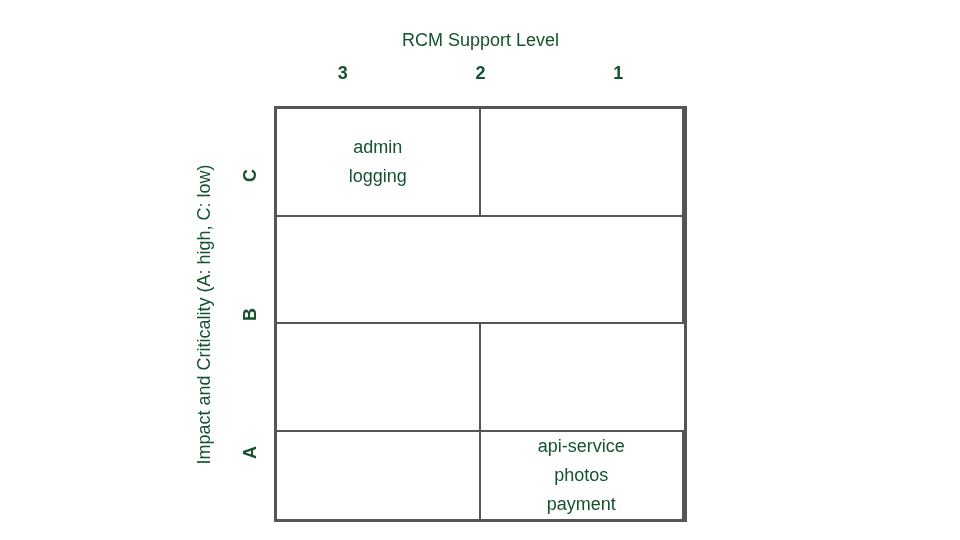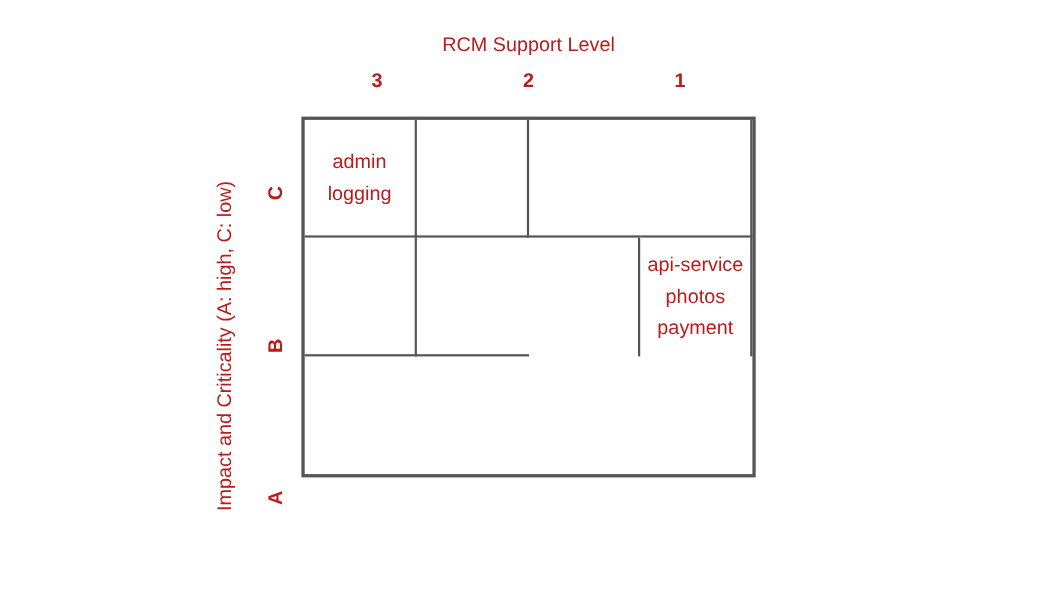--- a/index.html
+++ b/index.html
@@ -6,21 +6,21 @@
     margin: 0;
     padding: 0;
     background: #ffffff;
   }
   .canvas {
     position: relative;
     width: 960px;
     height: 540px;
     background: #ffffff;
     font-family: "Liberation Sans", sans-serif;
-    color: #b91c1c;
+    color: #14532d;
     overflow: hidden;
   }
   .fig-title {
     position: absolute;
     left: 274px;
     top: 30px;
     width: 413px;
     text-align: center;
     font-size: 18px;
     font-weight: 400;
@@ -75,25 +75,25 @@
     transform: rotate(-90deg);
     font-size: 18px;
     font-weight: 700;
     white-space: nowrap;
   }
   .matrix {
     position: absolute;
     left: 274px;
     top: 106px;
     width: 413px;
-    height: 328px;
+    height: 416px;
     box-sizing: border-box;
     border: 3px solid #555555;
     display: grid;
-    grid-template-columns: repeat(4, 1fr);
+    grid-template-columns: repeat(2, 1fr);
     grid-template-rows: repeat(3, 1fr);
     background: #ffffff;
   }
   .cell {
     box-sizing: border-box;
     border-right: 2px solid #555555;
     border-bottom: 2px solid #555555;
     display: flex;
     align-items: center;
     justify-content: center;

